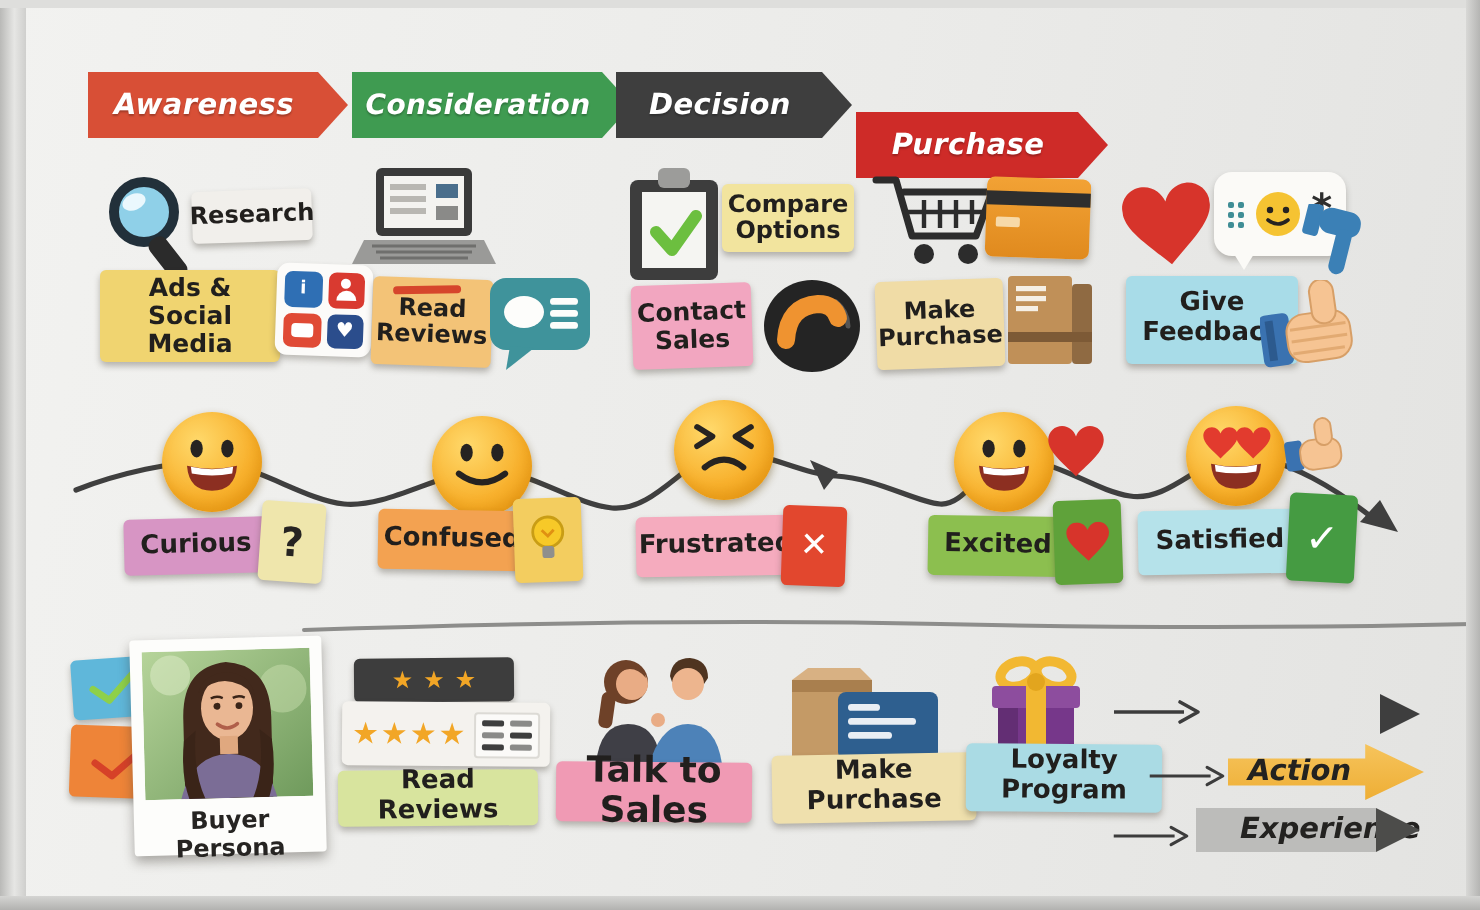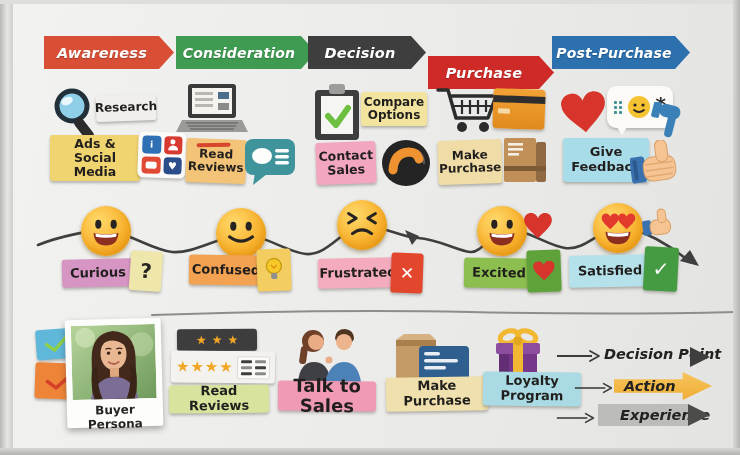--- a/index.html
+++ b/index.html
@@ -56,23 +56,20 @@
     </div>
   <div class="abs stage" style="left:176px;width:140px;background:#3f9b51;font-size:14px;">
       <span>Consideration</span>
     </div>
   <div class="abs stage" style="left:308px;width:118px;background:#3e3e3e;">
       <span>Decision</span>
     </div>
   <div class="abs stage" style="left:428px;width:126px;background:#ce2b28;margin-top:20px;">
       <span>Purchase</span>
     </div>
-  <div class="abs stage" style="left:552px;width:138px;background:#2c70ae;font-size:14px;">
-      <span>Post-Purchase</span>
-    </div>
 
   <svg class="abs" style="left:50px;top:86px;" width="50" height="60" viewBox="0 0 50 60">
     <circle cx="22" cy="20" r="15" fill="#8fd0e8" stroke="#22303a" stroke-width="5"></circle>
     <ellipse cx="17" cy="15" rx="6" ry="4" fill="#eaf8fd" transform="rotate(-22 17 15)"></ellipse>
     <rect x="29" y="31" width="10" height="24" rx="4" fill="#2b2b2b" transform="rotate(-38 34 43)"></rect>
   </svg>
   <div class="abs note" style="left:96px;top:95px;width:60px;height:26px;background:#f1efeb;transform:rotate(-2deg);">
       <span>Research</span>
     </div>
   <div class="abs note" style="left:50px;top:135px;width:90px;height:46px;background:#f0d470;font-size:12.5px;align-items:flex-end;">
@@ -382,21 +379,20 @@
     <circle cx="28" cy="15" r="4.5" fill="#e2a51e"></circle>
   </svg>
   <div class="abs note" style="left:483px;top:372px;width:98px;height:34px;background:#aadbe4;font-size:13px;transform:rotate(0.5deg);">
       <span>Loyalty Program</span>
     </div>
 
   <svg class="abs" style="left:556px;top:349px;" width="46" height="14" viewBox="0 0 46 14">
     <line x1="1" y1="7" x2="36" y2="7" stroke="#3c3c3c" stroke-width="1.8"></line>
       <path d="M34 2 L43 7 L34 12" fill="none" stroke="#3c3c3c" stroke-width="1.8" stroke-linecap="round" stroke-linejoin="round"></path>
   </svg>
-  <div class="abs legend-label" style="left:604px;top:346px;">Decision Point</div>
   <div class="abs tri" style="left:690px;top:347px;border-top:10px solid transparent;border-bottom:10px solid transparent;border-left:20px solid #3e3e3e;"></div>
 
   <svg class="abs" style="left:574px;top:381px;" width="40" height="14" viewBox="0 0 46 14">
     <line x1="1" y1="7" x2="36" y2="7" stroke="#3c3c3c" stroke-width="1.8"></line>
       <path d="M34 2 L43 7 L34 12" fill="none" stroke="#3c3c3c" stroke-width="1.8" stroke-linecap="round" stroke-linejoin="round"></path>
   </svg>
   <div class="abs" style="left:614px;top:372px;width:98px;height:28px;background:linear-gradient(#f6c45c,#eeae35);clip-path:polygon(0 26%,70% 26%,70% 0,100% 50%,70% 100%,70% 74%,0 74%);display:flex;align-items:center;padding-left:10px;box-sizing:border-box;">
     <span class="legend-label">Action</span>
   </div>
 

